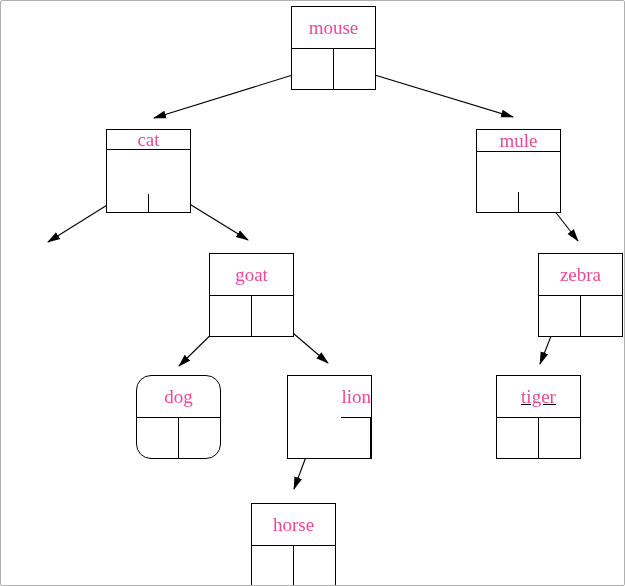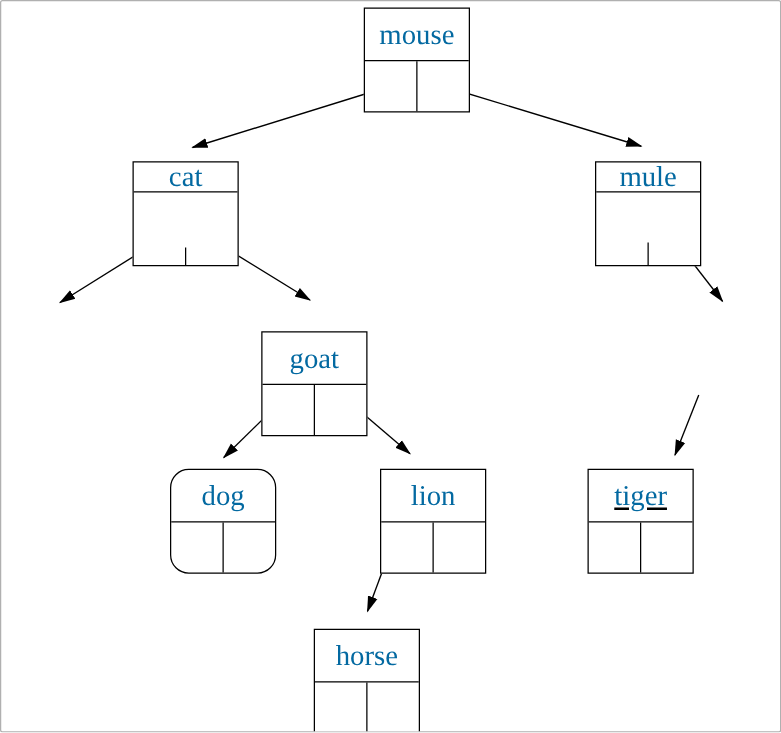--- a/index.html
+++ b/index.html
@@ -34,44 +34,44 @@
     background: #ffffff;
     display: flex;
     flex-direction: column;
   }
   .node .label {
     flex: 1 1 50%;
     border-bottom: 1.5px solid #000000;
     display: flex;
     align-items: center;
     justify-content: center;
-    font-size: 23px;
-    color: #0369a1;
+    font-size: 19px;
+    color: #ec4899;
     line-height: 1;
   }
   .node .cells {
     flex: 1 1 50%;
     display: flex;
   }
   .node .cell-left {
     flex: 1 1 50%;
     border-right: 1.5px solid #000000;
   }
   .node .cell-right {
     flex: 1 1 50%;
   }
   .n-mouse { left: 290px; top: 5px; }
   .n-cat   { left: 105px; top: 128px; gap: 44px; }
   .n-mule  { left: 475px; top: 128px; gap: 40px; }
   .n-ant   { left: 3px;   top: 252px; }
-  .n-goat  { left: 208px; top: 264px; }
+  .n-goat  { left: 208px; top: 252px; }
   .n-zebra { left: 537px; top: 252px; }
   .n-dog   { left: 135px; top: 374px; border-radius: 15px; }
-  .n-lion  { left: 303px; top: 374px; }
-  .n-tiger { left: 469px; top: 374px; text-decoration: underline; }
+  .n-lion  { left: 286px; top: 374px; align-items: flex-end; }
+  .n-tiger { left: 495px; top: 374px; text-decoration: underline; }
   .n-horse { left: 250px; top: 502px; }
 </style>
 </head>
 <body>
 
 <div class="canvas">
 
   <svg class="edges" viewBox="0 0 625 586" xmlns="http://www.w3.org/2000/svg">
     <defs>
       <marker id="arrowhead" markerUnits="userSpaceOnUse" markerWidth="14" markerHeight="10" refX="12" refY="5" orient="auto">
@@ -115,20 +115,27 @@
 
 
   <div class="node n-goat">
     <div class="label">goat</div>
     <div class="cells">
       <div class="cell-left"></div>
       <div class="cell-right"></div>
     </div>
   </div>
 
+  <div class="node n-zebra">
+    <div class="label">zebra</div>
+    <div class="cells">
+      <div class="cell-left"></div>
+      <div class="cell-right"></div>
+    </div>
+  </div>
 
   <div class="node n-dog">
     <div class="label">dog</div>
     <div class="cells">
       <div class="cell-left"></div>
       <div class="cell-right"></div>
     </div>
   </div>
 
   <div class="node n-lion">

